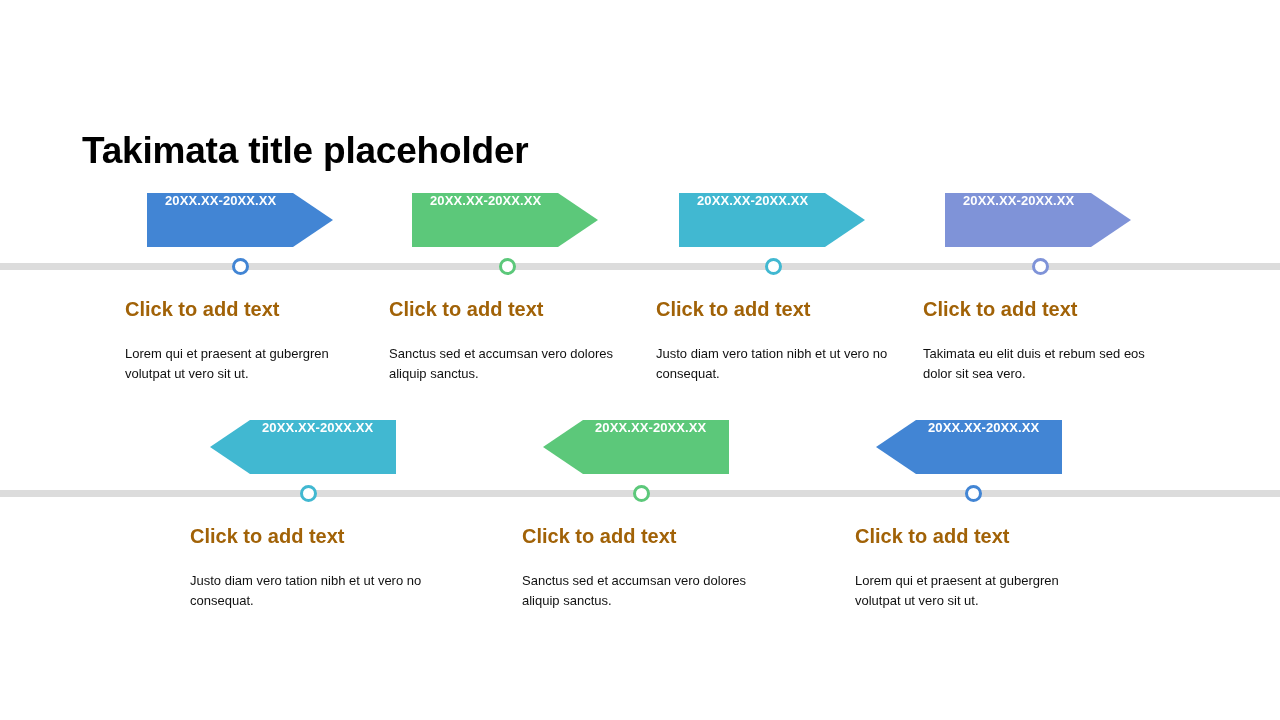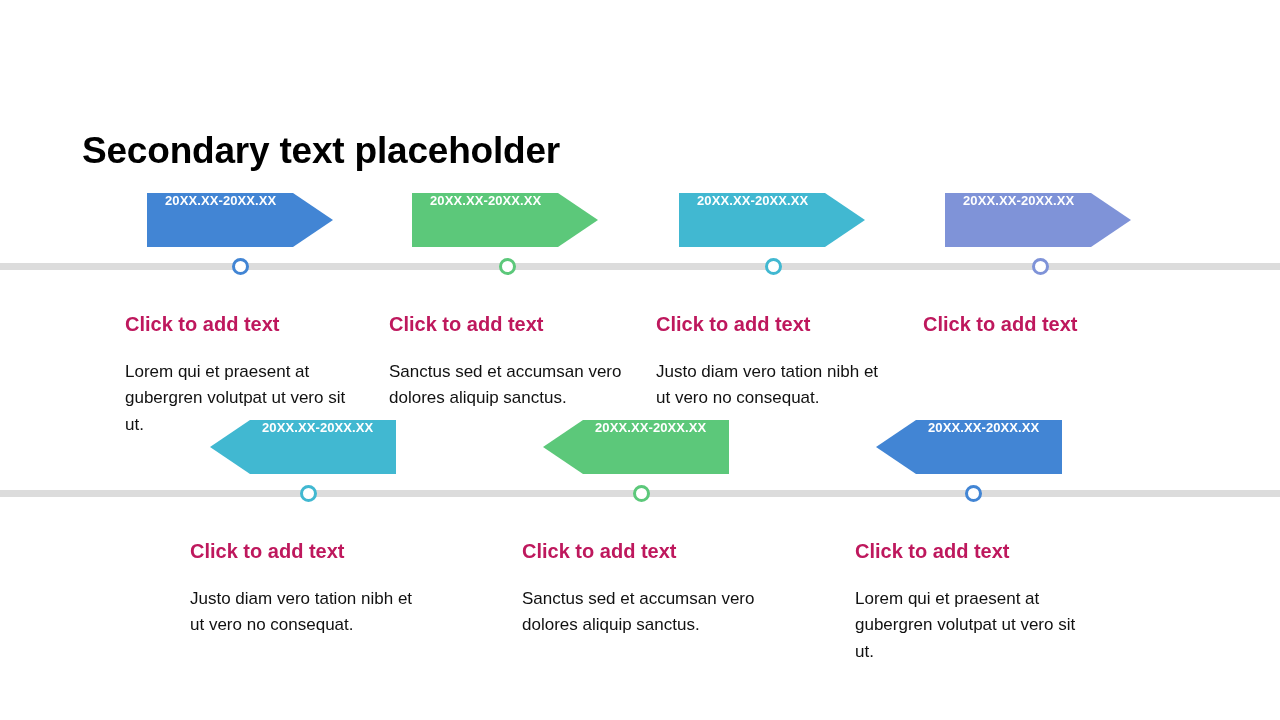--- a/index.html
+++ b/index.html
@@ -83,38 +83,38 @@
   }
 
   
   .block {
     position: absolute;
     width: 235px;
   }
   .block-heading {
     font-size: 20px;
     font-weight: bold;
-    color: #be185d;
+    color: #a16207;
     white-space: nowrap;
-    margin: 16px 0 24px 0;
+    margin: 1px 0 24px 0;
     line-height: 1.1;
   }
   .block-body {
-    font-size: 17px;
+    font-size: 13px;
     color: #111111;
     line-height: 1.55;
     margin: 0;
   }
 </style>
 </head>
 <body>
 
 <div class="slide">
 
-  <div class="slide-title">Secondary text placeholder</div>
+  <div class="slide-title">Takimata title placeholder</div>
 
   <div class="rail rail-1"></div>
 
   <div class="arrow arrow-right" style="left:147px; top:193px; width:186px; background:#4285d4;">
     <span class="arrow-label">20XX.XX-20XX.XX</span>
   </div>
   <div class="arrow arrow-right" style="left:412px; top:193px; width:186px; background:#5cc87a;">
     <span class="arrow-label">20XX.XX-20XX.XX</span>
   </div>
   <div class="arrow arrow-right" style="left:679px; top:193px; width:186px; background:#41b8d1;">
@@ -136,20 +136,21 @@
   <div class="block" style="left:389px; top:297px;">
     <div class="block-heading">Click to add text</div>
     <div class="block-body">Sanctus sed et accumsan vero dolores aliquip sanctus.</div>
   </div>
   <div class="block" style="left:656px; top:297px;">
     <div class="block-heading">Click to add text</div>
     <div class="block-body">Justo diam vero tation nibh et ut vero no consequat.</div>
   </div>
   <div class="block" style="left:923px; top:297px;">
     <div class="block-heading">Click to add text</div>
+    <div class="block-body">Takimata eu elit duis et rebum sed eos dolor sit sea vero.</div>
   </div>
 
   <div class="rail rail-2"></div>
 
   <div class="arrow arrow-left" style="left:210px; top:420px; width:186px; background:#41b8d1;">
     <span class="arrow-label">20XX.XX-20XX.XX</span>
   </div>
   <div class="arrow arrow-left" style="left:543px; top:420px; width:186px; background:#5cc87a;">
     <span class="arrow-label">20XX.XX-20XX.XX</span>
   </div>

